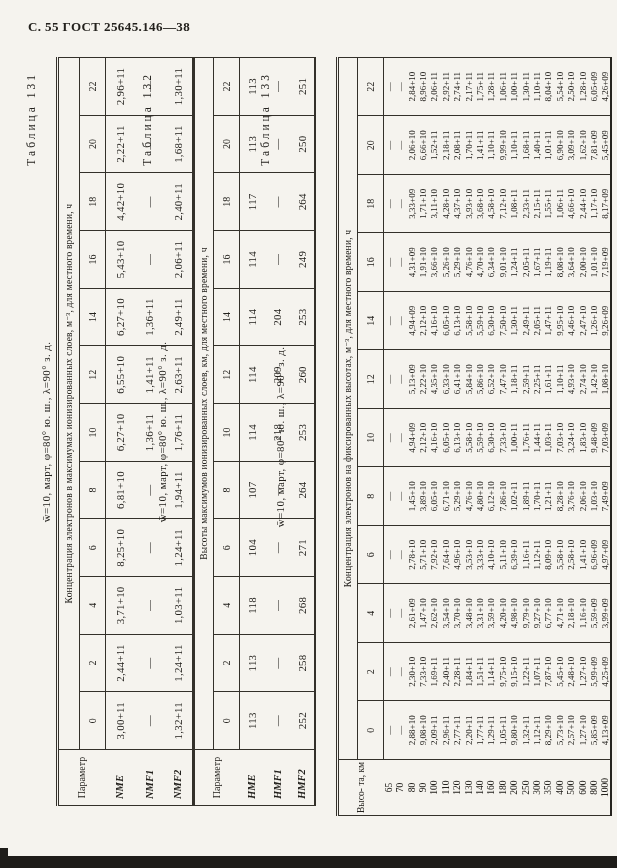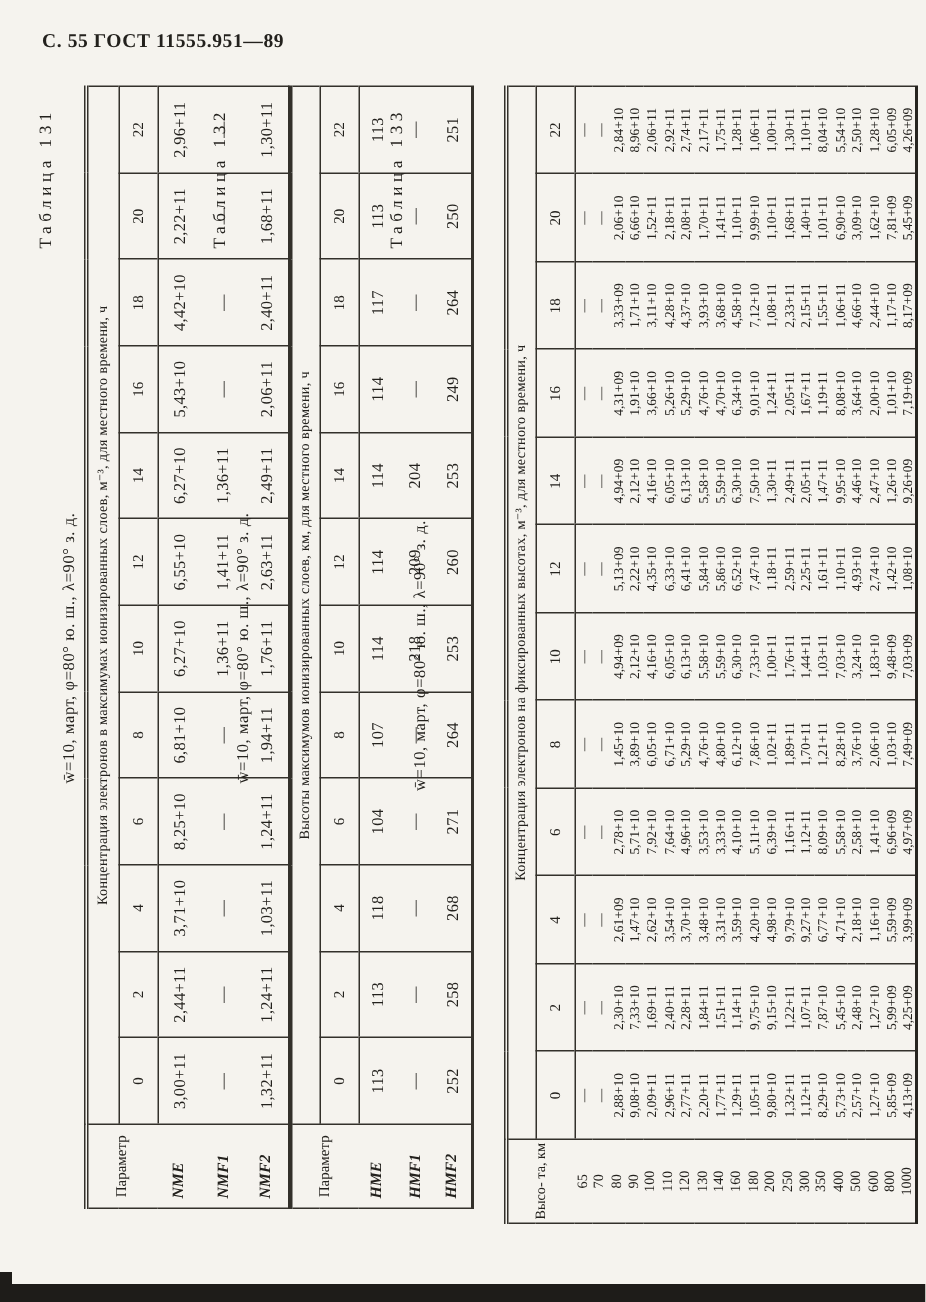--- a/index.html
+++ b/index.html
@@ -46,21 +46,21 @@
   #strip-133 .t-label{font-style:normal;font-weight:normal;font-size:9.5px;text-align:center;padding-left:0;}
   #strip-133 .t-corner{font-size:9.5px;line-height:10.5px;white-space:normal;}
   #strip-133 table{border-bottom:2px solid #26241f;}
 
   .scan-edge-bottom{position:absolute;left:0;top:856px;width:617px;height:12px;background:#1e1c19;}
   .scan-edge-corner{position:absolute;left:0;top:848px;width:8px;height:12px;background:#1e1c19;}
 </style>
 </head>
 <body>
 
-<div class="page-header">С. 55 ГОСТ 11555.951—89</div>
+<div class="page-header">С. 55 ГОСТ 25645.146—38</div>
 
 <div class="strip" id="strip-131">
   <div class="rot">
     <div class="tbl-caption">Таблица 131</div>
     <div class="tbl-title">w̄=10, март, φ=80° ю. ш., λ=90° з. д.</div>
     <div class="gap"></div>
     <table style="width: 748px;">
         <colgroup>
           <col style="width: 56px;">
           <col style="width: 57.6667px;">

